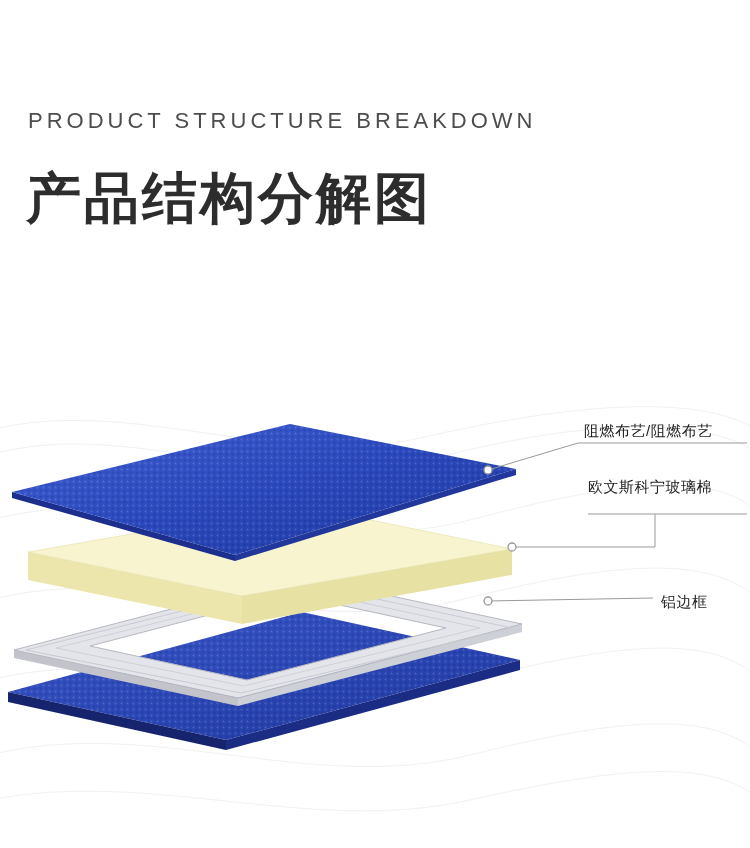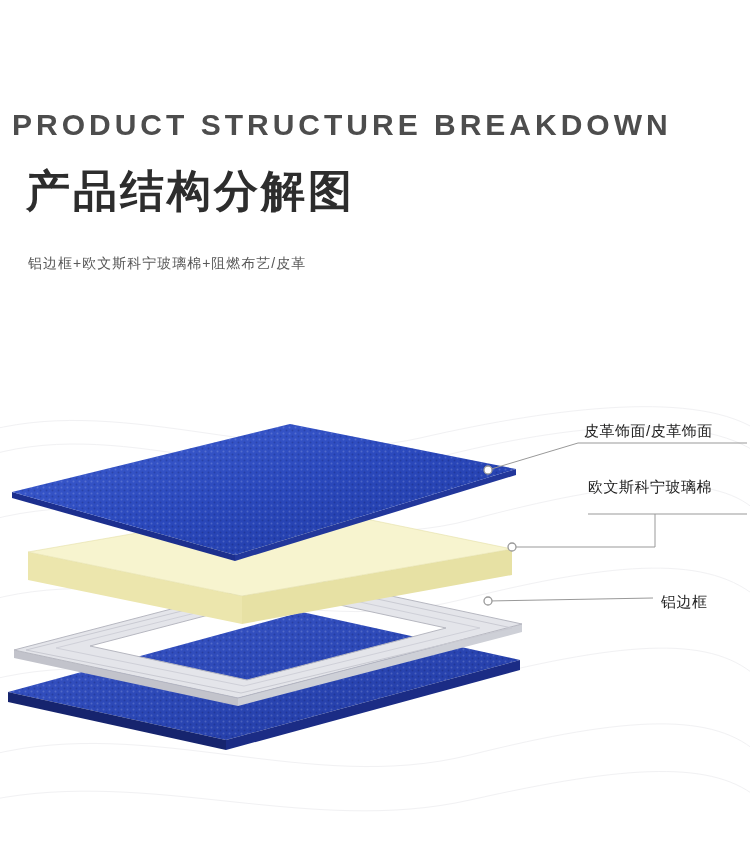--- a/index.html
+++ b/index.html
@@ -1,45 +1,44 @@
 <!DOCTYPE html>
 <html><head>
 <meta charset="utf-8">
 <style>
   html,body{margin:0;padding:0;background:#ffffff;}
   .page{
     position:relative;width:750px;height:848px;overflow:hidden;background:#ffffff;
     font-family:"Liberation Sans","DejaVu Sans",sans-serif;
   }
   .title-en{
-    position:absolute;left:12px;top:108px;
-    font-size:30px;font-weight:700;letter-spacing:4px;color:#4d4d4d;
+    position:absolute;left:28px;top:108px;
+    font-size:22px;font-weight:400;letter-spacing:4px;color:#4d4d4d;
   }
   .title-zh{
     position:absolute;left:26px;top:162px;
-    font-size:44px;font-weight:600;letter-spacing:3px;color:#2d2d2d;
+    font-size:55px;font-weight:600;letter-spacing:3px;color:#2d2d2d;
   }
   .subtitle{
     position:absolute;left:28px;top:255px;
     font-size:14px;letter-spacing:1px;color:#585858;
   }
   .diagram-svg{position:absolute;left:0;top:0;}
   .callout-label{
     position:absolute;font-size:15px;color:#1e1e1e;
     letter-spacing:.5px;white-space:nowrap;line-height:19px;
   }
 </style>
 </head>
 <body>
 
 <div class="page">
 
   <div class="title-en">PRODUCT STRUCTURE BREAKDOWN</div>
   <div class="title-zh">产品结构分解图</div>
-  <div class="subtitle">铝边框+欧文斯科宁玻璃棉+阻燃布艺/皮革</div>
 
   <svg class="diagram-svg" width="750" height="848" viewBox="0 0 750 848">
     <defs>
       <linearGradient id="gradSheet" x1="0" y1="0" x2="1" y2="1">
         <stop offset="0" stop-color="#4160d2"></stop>
         <stop offset="0.5" stop-color="#2b49bd"></stop>
         <stop offset="1" stop-color="#1f38a0"></stop>
       </linearGradient>
       <linearGradient id="gradPanel" x1="0" y1="0" x2="1" y2="1">
         <stop offset="0" stop-color="#3c58ca"></stop>
@@ -96,17 +95,17 @@
       <polyline points="655,514 655,547 512,547"></polyline>
       <line x1="488" y1="601" x2="653" y2="598"></line>
     </g>
     <g fill="#ffffff" stroke="#999999" stroke-width="1.3">
       <circle cx="488" cy="470" r="4"></circle>
       <circle cx="512" cy="547" r="4"></circle>
       <circle cx="488" cy="601" r="4"></circle>
     </g>
   </svg>
 
-  <div class="callout-label" style="left:584px;top:421px">皮革饰面/皮革饰面</div>
+  <div class="callout-label" style="left:584px;top:421px">阻燃布艺/阻燃布艺</div>
   <div class="callout-label" style="left:588px;top:477px">欧文斯科宁玻璃棉</div>
   <div class="callout-label" style="left:661px;top:592px">铝边框</div>
 
 </div>
 
 </body></html>

